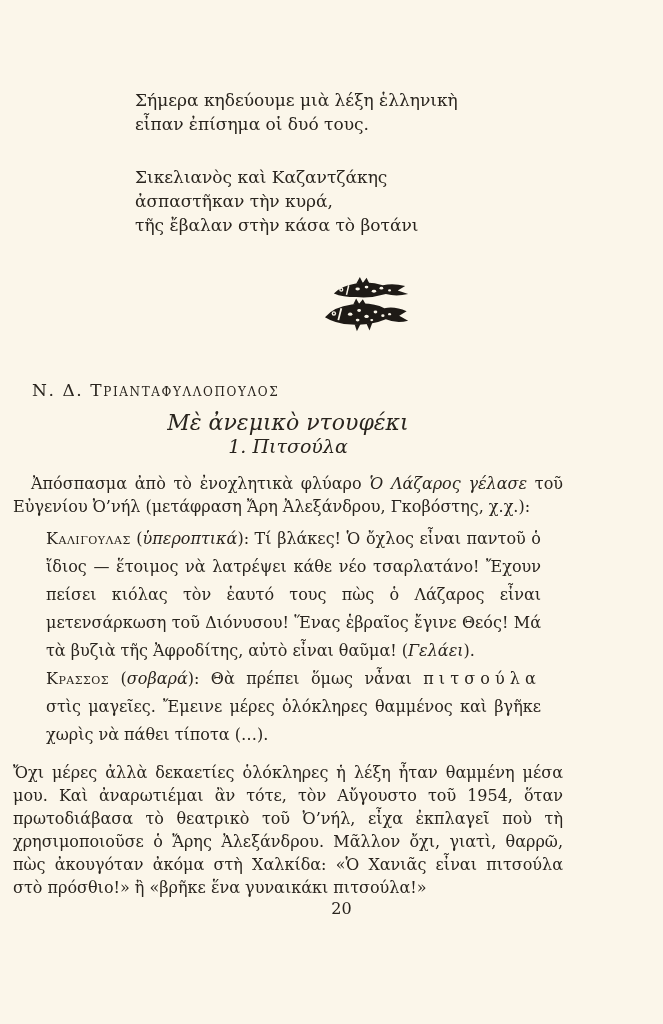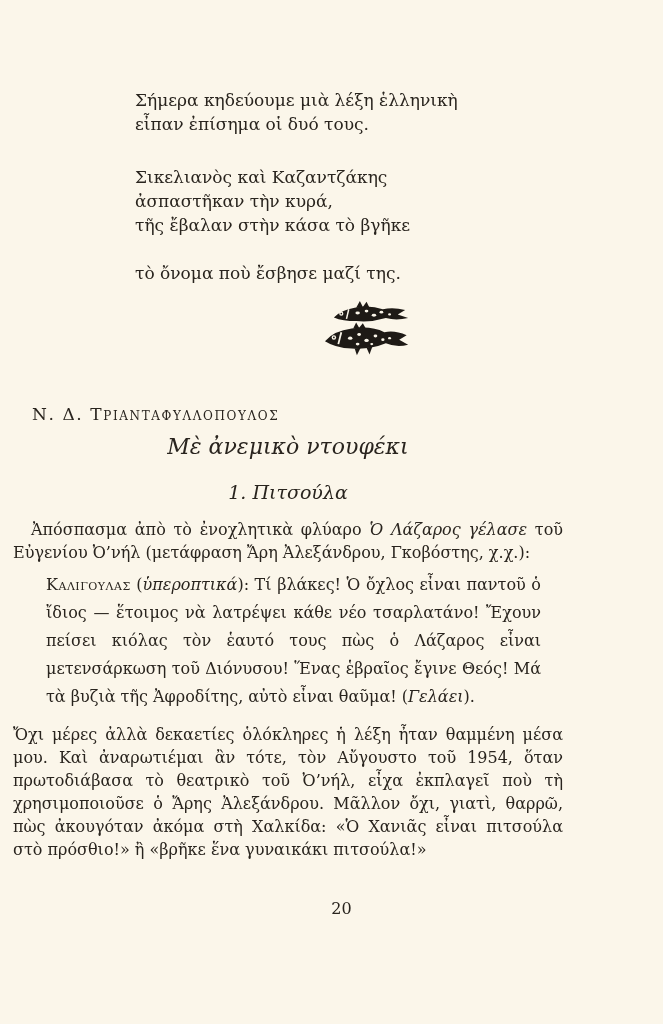--- a/index.html
+++ b/index.html
@@ -39,21 +39,20 @@
     font-size: 17px;
     padding-left: 32px;
   }
   .title {
     margin-top: 10px;
     text-align: center;
     font-style: italic;
     font-size: 22px;
   }
   .section-heading {
-    margin-top: 22px;
     text-align: center;
     font-style: italic;
     font-size: 19px;
   }
   
   .body-col {
     width: 550px;
     margin: 0 auto;
     font-size: 16px;
     line-height: 23px;
@@ -92,23 +91,22 @@
 <div class="page">
 
   <div class="epigraph">
     <p class="stanza">
       <span>Σήμερα κηδεύουμε μιὰ λέξη ἑλληνικὴ</span><br>
       <span>εἶπαν ἐπίσημα οἱ δυό τους.</span>
     </p>
     <p class="stanza">
       <span>Σικελιανὸς καὶ Καζαντζάκης</span><br>
       <span>ἀσπαστῆκαν τὴν κυρά,</span><br>
-      <span>τῆς ἔβαλαν στὴν κάσα τὸ βγῆκε</span><br>
+      <span>τῆς ἔβαλαν στὴν κάσα τὸ βοτάνι</span><br>
       <br>
-      <span>τὸ ὄνομα ποὺ ἔσβησε μαζί της.</span>
     </p>
   </div>
 
   <div class="ornament">
     <svg viewBox="0 0 132 78" xmlns="http://www.w3.org/2000/svg">
 
       <g>
         <path d="M46 9 L51 0 L55 8 L60 1 L64 9 Z" fill="#1e1a16"></path>
         <path d="M16 22 Q26 12 44 9 Q64 5 82 11 Q96 8 112 12 L102 18 L116 23 Q100 27 86 23 Q66 29 46 27 Q28 27 16 22 Z" fill="#1e1a16"></path>
         <circle cx="26" cy="17" r="2.8" fill="#fbf6ea"></circle>
@@ -144,20 +142,21 @@
   <div class="byline">Ν. Δ. Τριανταφυλλοπουλος</div>
   <div class="title">Μὲ ἀνεμικὸ ντουφέκι</div>
   <div class="section-heading">1. Πιτσούλα</div>
 
   <div class="body-col">
 
     <p class="intro"><span>Ἀπόσπασμα ἀπὸ τὸ ἐνοχλητικὰ φλύαρο </span><span class="work-title">Ὁ Λάζαρος γέλασε</span><span> τοῦ Εὐγενίου Ὀ’νήλ (μετάφραση Ἄρη Ἀλεξάνδρου, Γκοβόστης, χ.χ.):</span></p>
 
     <div class="blockquote">
       <p class="quote-para"><span class="speaker">Καλιγουλας</span><span> (</span><span class="stage">ὑπεροπτικά</span><span>): Τί βλάκες! Ὁ ὄχλος εἶναι παντοῦ ὁ ἴδιος — ἕτοιμος νὰ λατρέψει κάθε νέο τσαρλατάνο! Ἔχουν πείσει κιόλας τὸν ἑαυτό τους πὼς ὁ Λάζαρος εἶναι μετενσάρκωση τοῦ Διόνυσου! Ἕνας ἑβραῖος ἔγινε Θεός! Μά τὰ βυζιὰ τῆς Ἀφροδίτης, αὐτὸ εἶναι θαῦμα! (</span><span class="stage">Γελάει</span><span>).</span></p>
+      <p class="quote-para"><span class="speaker">Κρασσος</span><span> (</span><span class="stage">σοβαρά</span><span>): Θὰ πρέπει ὅμως νἆναι </span><span class="spaced">πιτσούλα</span><span> στὶς μαγεῖες. Ἔμεινε μέρες ὁλόκληρες θαμμένος καὶ βγῆκε χωρὶς νὰ πάθει τίποτα (…).</span></p>
     </div>
 
     <p class="closing">Ὄχι μέρες ἀλλὰ δεκαετίες ὁλόκληρες ἡ λέξη ἦταν θαμμένη μέσα μου. Καὶ ἀναρωτιέμαι ἂν τότε, τὸν Αὔγουστο τοῦ 1954, ὅταν πρωτοδιάβασα τὸ θεατρικὸ τοῦ Ὀ’νήλ, εἶχα ἐκπλαγεῖ ποὺ τὴ χρησιμοποιοῦσε ὁ Ἄρης Ἀλεξάνδρου. Μᾶλλον ὄχι, γιατὶ, θαρρῶ, πὼς ἀκουγόταν ἀκόμα στὴ Χαλκίδα: «Ὁ Χανιᾶς εἶναι πιτσούλα στὸ πρόσθιο!» ἢ «βρῆκε ἕνα γυναικάκι πιτσούλα!»</p>
 
   </div>
 
   <div class="pagenum">20</div>
 
 </div>
 

